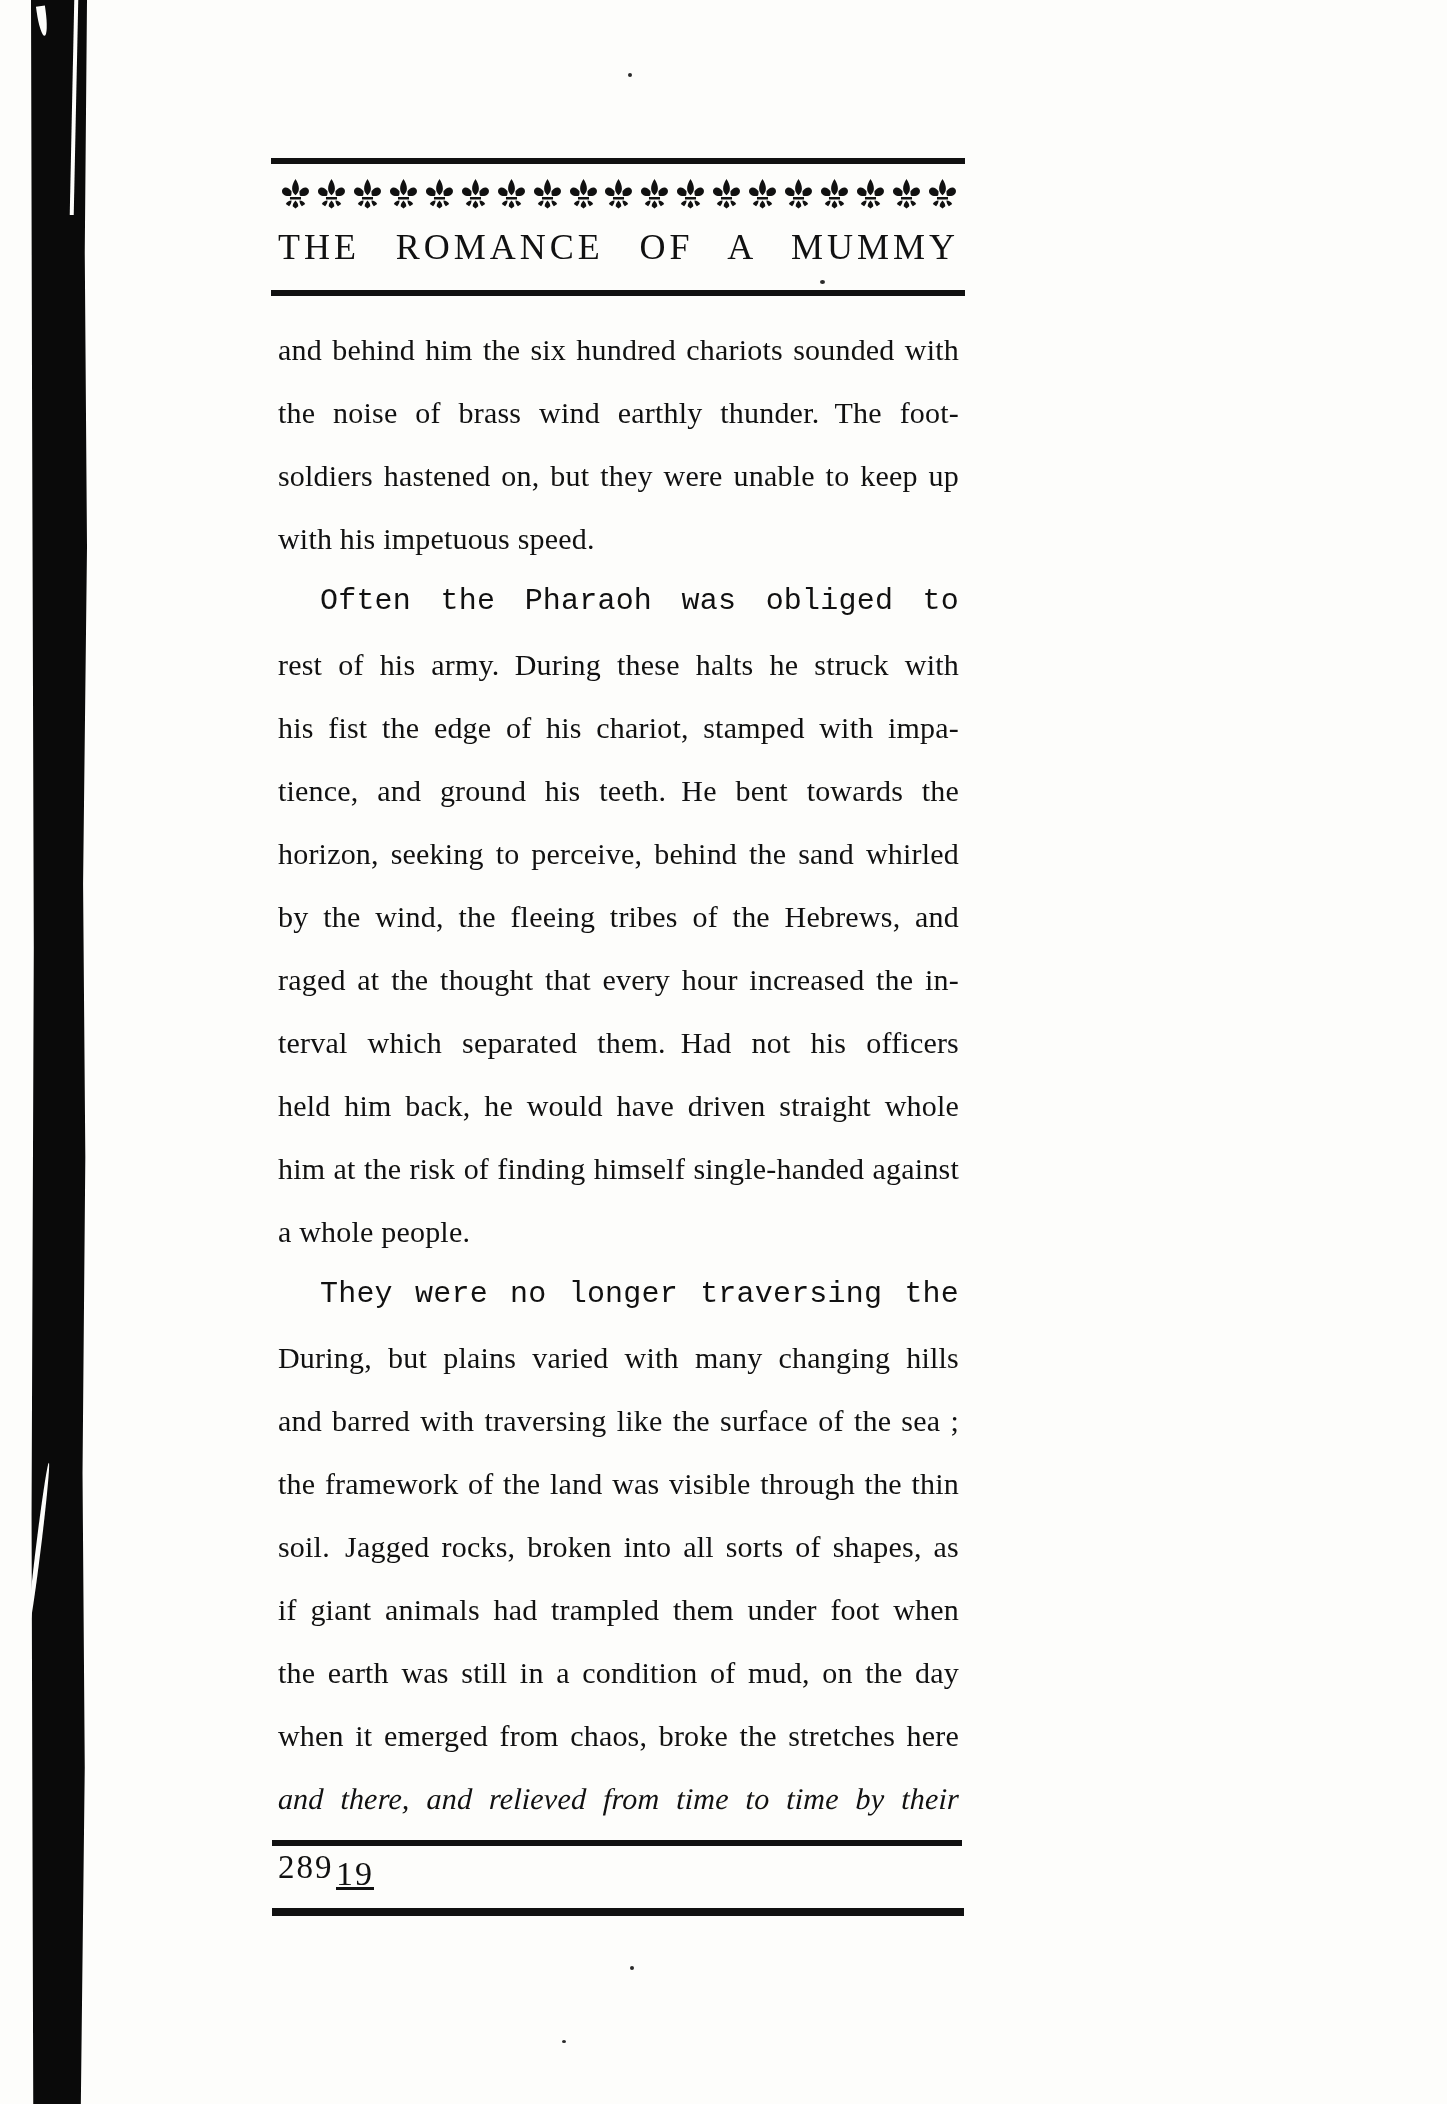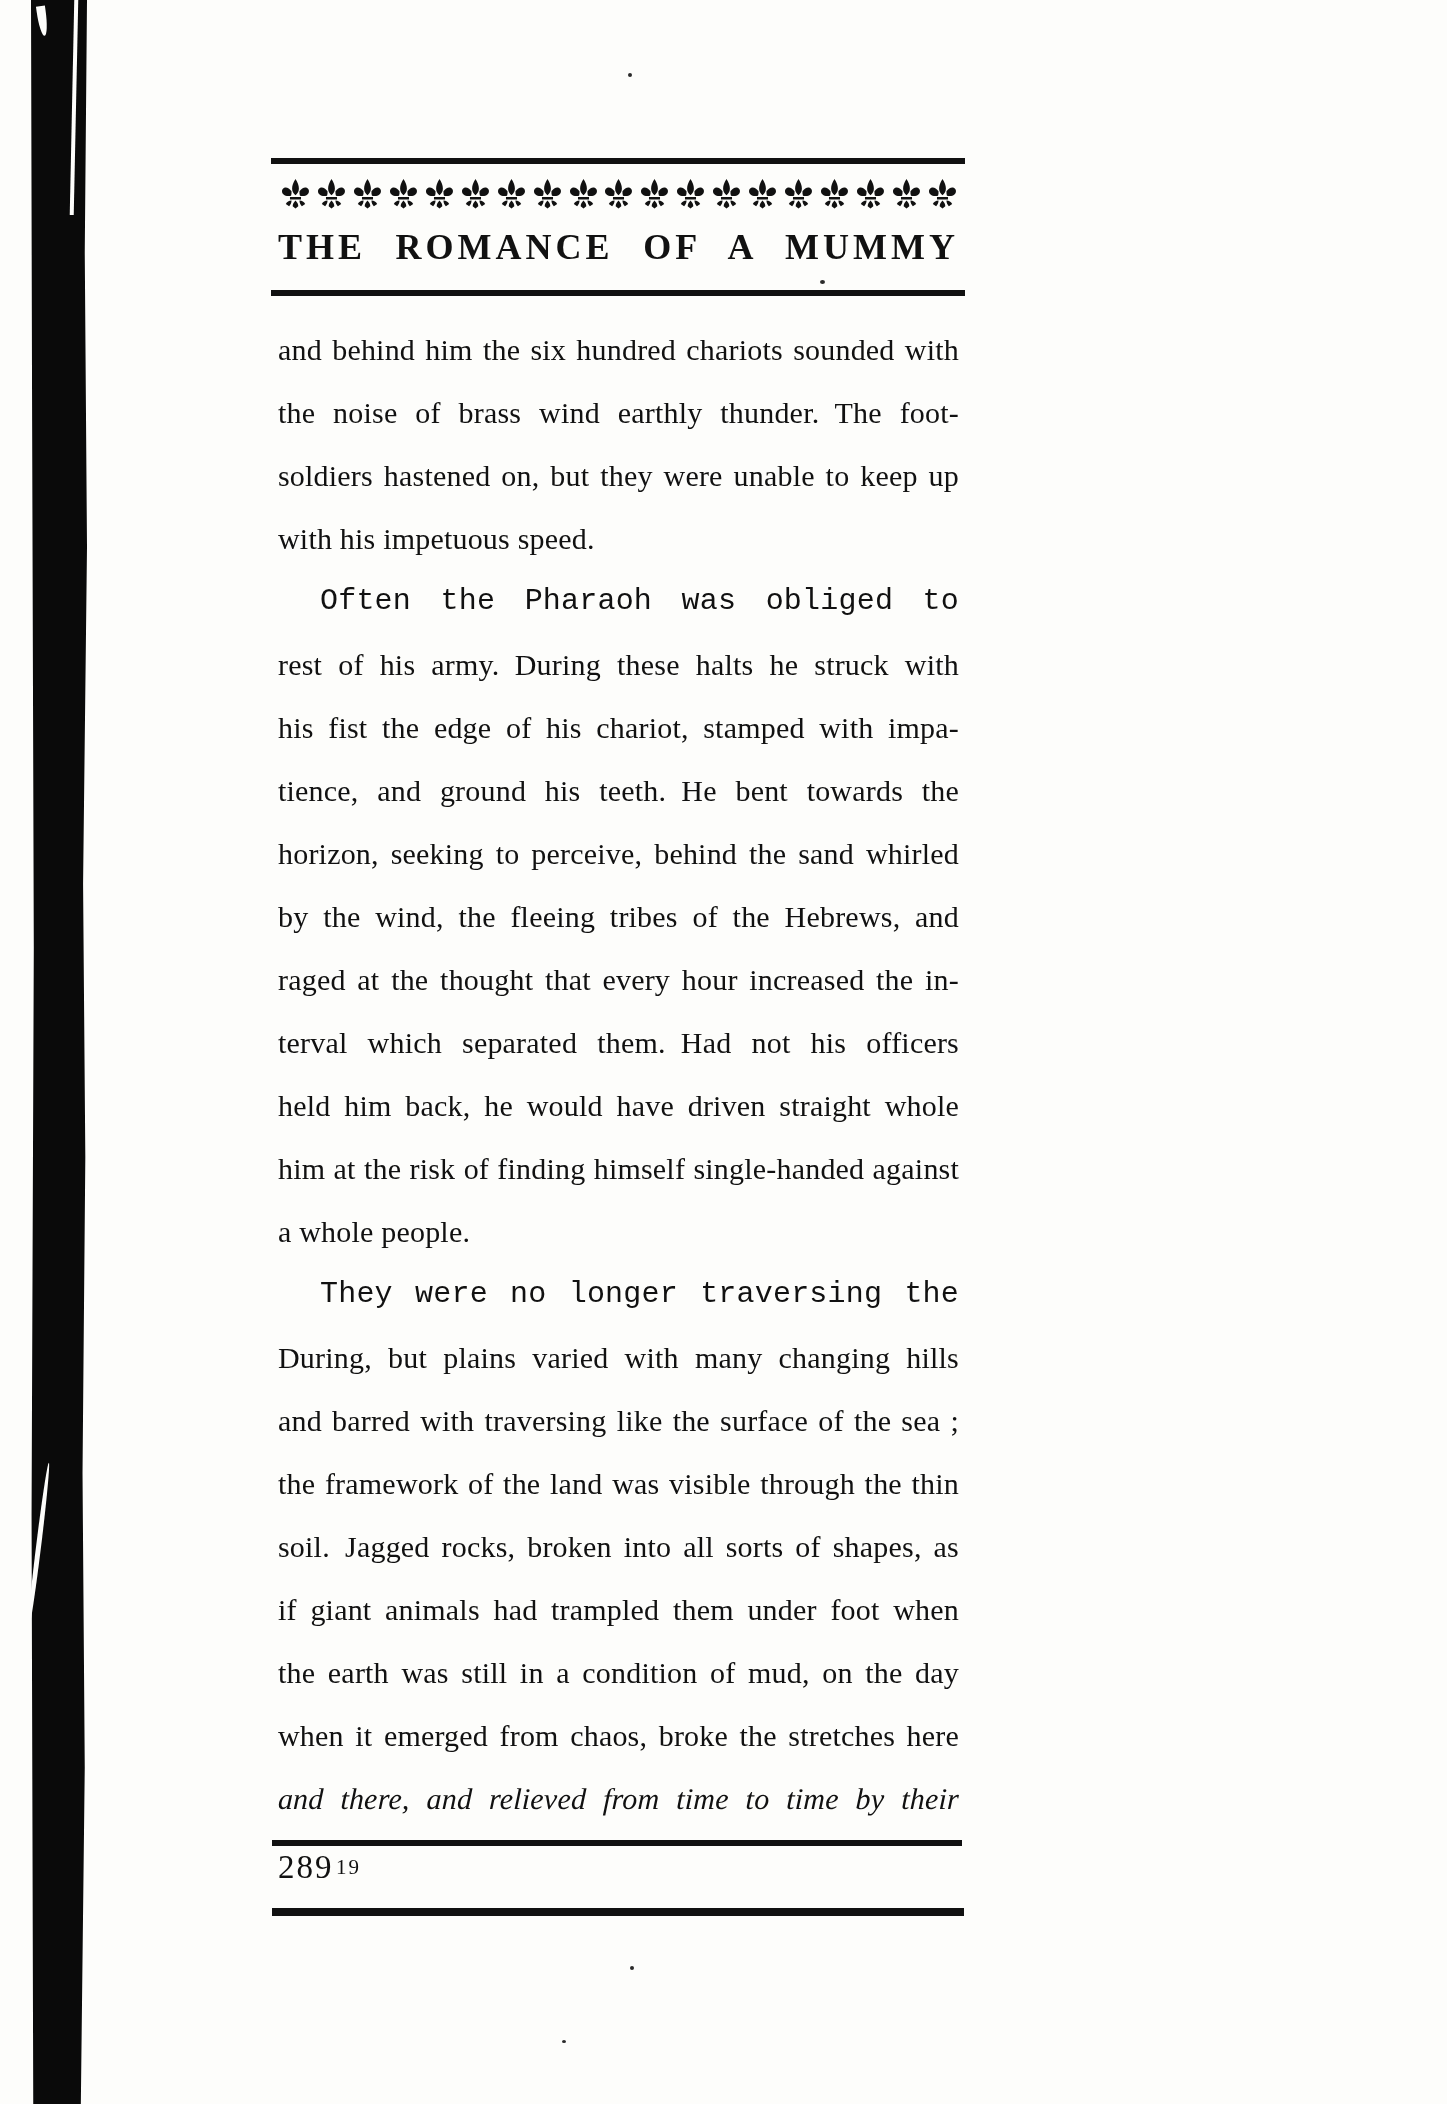--- a/index.html
+++ b/index.html
@@ -45,41 +45,41 @@
     position:absolute;left:280px;top:170px;width:678px;height:46px;
     display:flex;justify-content:space-between;align-items:center;
   }
   .ornaments svg{display:block;fill:var(--ink);}
 
   
   .title{
     position:absolute;left:278px;top:226px;width:681px;
     font-size:36px;letter-spacing:4px;word-spacing:8px;
     text-align:justify;text-align-last:justify;
-    white-space:nowrap;font-weight:700;margin:0;
+    white-space:nowrap;font-weight:400;margin:0;
   }
 
   
   .body-block{
     position:absolute;left:278px;top:318px;width:681px;
     font-size:30px;letter-spacing:0.2px;
   }
   .line{
     height:63px;line-height:63px;
     text-align:justify;text-align-last:justify;
     overflow:hidden;
   }
   .line.indent{text-indent:42px;font-family:Liberation Mono, monospace;}
   .line.line-end{text-align-last:left;}
   .line.italic{font-style:italic;transform:skewX(-2deg);}
 
   
   .footer-sig{
     position:absolute;left:336px;top:1855px;
-    font-size:21px;letter-spacing:2px;
+    font-size:34px;letter-spacing:2px;text-decoration:underline;
   }
   .footer-page{
     position:absolute;left:278px;top:1849px;width:681px;
     text-align:left;font-size:33px;letter-spacing:2px;
   }
 </style>
 </head>
 <body>
 
 <div class="gutter"></div>

